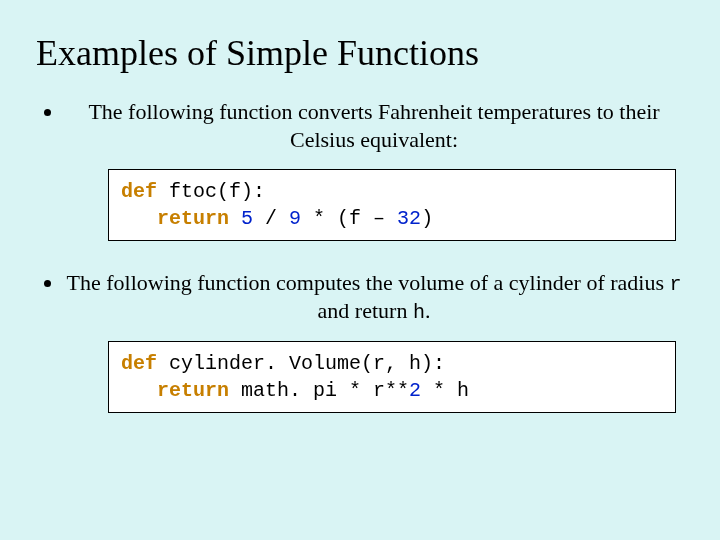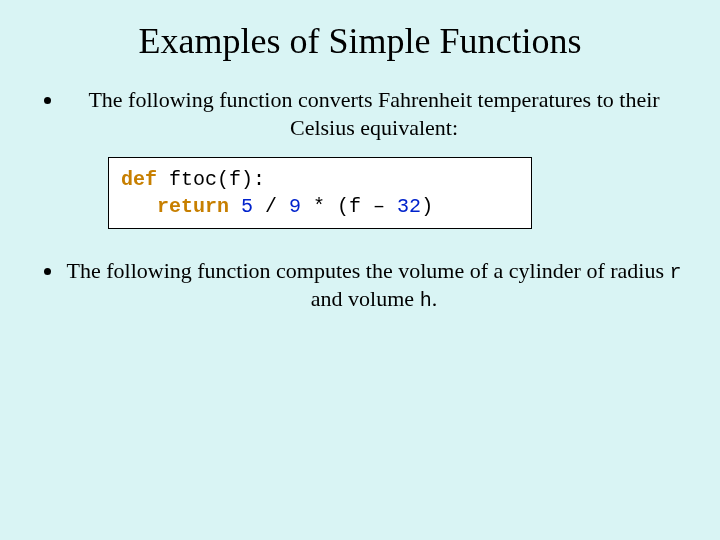--- a/index.html
+++ b/index.html
@@ -11,45 +11,45 @@
     font-family: "Times New Roman", Times, serif;
     color: #000;
   }
   .slide {
     box-sizing: border-box;
     width: 720px;
     height: 540px;
     padding: 18px 36px 24px 36px;
   }
   .title {
-    text-align: center;
+    text-align: left;
     font-size: 36px;
     font-weight: 400;
-    margin: 2px 0 24px 0;
+    margin: 14px 0 24px 0;
   }
   ul.body {
     list-style: disc;
     margin: 0;
     padding-left: 28px;
     text-align: center;
   }
   ul.body > li {
     font-size: 22px;
     line-height: 1.25;
     margin-bottom: 16px;
   }
   .inline-code {
     font-family: "Courier New", Courier, monospace;
     font-size: 20px;
   }
   .codebox {
     background: #ffffff;
     border: 1px solid #000;
     margin: 12px 0 28px 72px;
-    width: 424px;
+    width: 568px;
     box-sizing: border-box;
     padding: 8px 12px;
     font-family: "Courier New", Courier, monospace;
     font-size: 20px;
     line-height: 1.35;
     white-space: pre;
   }
   .kw { color: #c77f00; font-weight: bold; }
   .num { color: #0022cc; }
 </style>
@@ -67,19 +67,21 @@
     </li>
 
   </ul>
 
   <div class="codebox"><span class="kw">def</span><span> ftoc(f):</span>
 <span>   </span><span class="kw">return</span><span> </span><span class="num">5</span><span> / </span><span class="num">9</span><span> * (f – </span><span class="num">32</span><span>)</span></div>
 
   <ul class="body">
 
     <li>
-      <span>The following function computes the volume of a cylinder of radius </span><span class="inline-code">r</span><span> and volume </span><span class="inline-code">h</span><span>.</span>
+      <span>The following function computes the volume of a cylinder of radius </span><span class="inline-code">r</span><span> and return </span><span class="inline-code">h</span><span>.</span>
     </li>
 
   </ul>
 
+  <div class="codebox"><span class="kw">def</span><span> cylinder. Volume(r, h):</span>
+<span>   </span><span class="kw">return</span><span> math. pi * r**</span><span class="num">2</span><span> * h</span></div>
 
 </div>
 
 </body></html>

